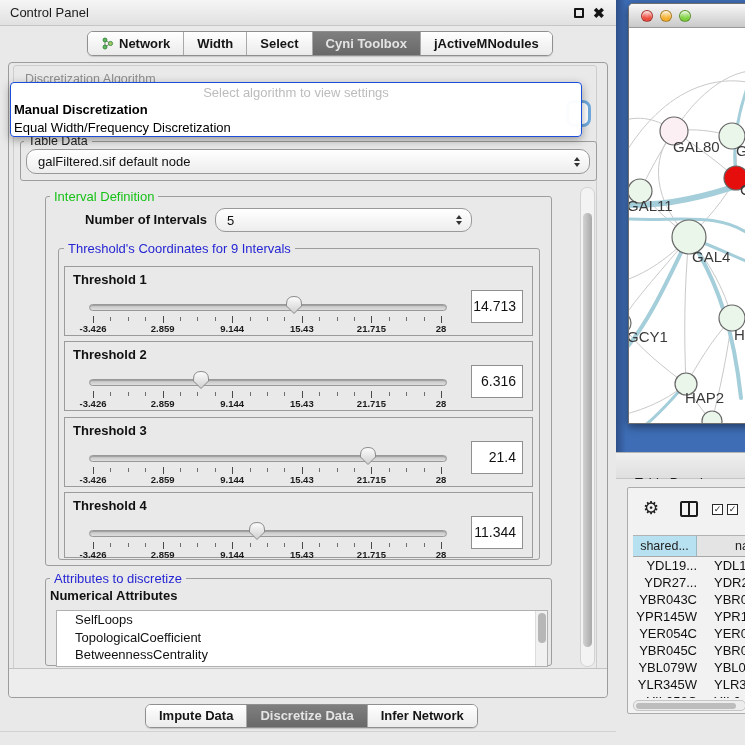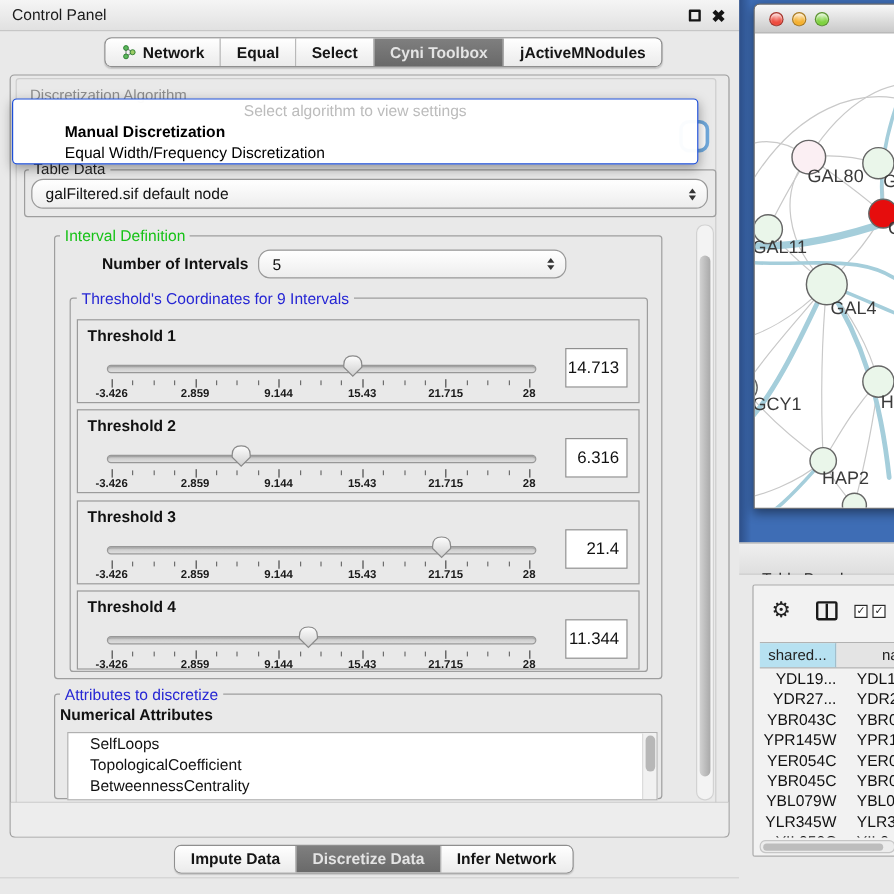--- a/index.html
+++ b/index.html
@@ -32,21 +32,21 @@
   #cp-viewport { position:absolute; left:13px; top:65px; width:584px; height:631px;
     border:1px solid #cdcdcd; border-radius:3px; }
 
   #algo-label { position:absolute; left:25px; top:72px; font-size:12.5px; color:#8d8d8d; }
   #algo-focus { position:absolute; left:566px; top:100px; width:25px; height:27px;
     border:3px solid #70a9dc; border-radius:8px; background:#fff; }
   #algo-popup { position:absolute; left:10px; top:82px; width:572px; height:55px; z-index:5;
     background:rgba(255,255,255,0.97); border:1px solid #1d4ed8; border-radius:4px;
     box-shadow:0 3px 10px rgba(0,0,0,0.35); padding-top:1px; }
   .popup-placeholder { height:17px; text-align:center; color:#bcbcbc; font-size:13px; line-height:17px; }
-  .popup-option { height:18px; font-size:13px; line-height:18px; padding-left:3px; color:#000;margin-left:40px; }
+  .popup-option { height:18px; font-size:13px; line-height:18px; padding-left:3px; color:#000; }
   .popup-option.bold { font-weight:bold; }
 
   .group { position:absolute; border:1px solid #9e9e9e; border-radius:3px; }
   .group-label { position:absolute; background:#e9e9e9; padding:0 4px; font-size:13px; color:#222; z-index:2; white-space:nowrap; }
   #td-group { left:20px; top:141px; width:577px; height:40px; }
   #td-label { left:24px; top:134px; font-size:12.5px; }
   #ivd-group { left:45px; top:196px; width:507px; height:370px; }
   #ivd-label { left:50px; top:189px; color:#16c216; }
   #thc-group { left:58px; top:248px; width:482px; height:312px; }
   #thc-label { left:64px; top:241px; color:#2626d4; }
@@ -156,21 +156,21 @@
       <div class="seg">
         <svg width="13" height="13" viewBox="0 0 13 13">
           <path d="M4,3 L9.5,6.5 M4,10 L9.5,6.5 M4,3 L4,10" stroke="#8a8a8a" stroke-width="1" fill="none"></path>
           <circle cx="4" cy="3" r="2" fill="#5cb85c" stroke="#2e7d32" stroke-width="0.8"></circle>
           <circle cx="4" cy="10" r="2" fill="#5cb85c" stroke="#2e7d32" stroke-width="0.8"></circle>
           <circle cx="9.5" cy="6.5" r="2.1" fill="#9ccc65" stroke="#2e7d32" stroke-width="0.8"></circle>
         </svg>
         <span>Network</span>
       </div>
       <div class="seg">
-        <span>Equal</span>
+        <span>Width</span>
       </div>
       <div class="seg">
         <span>Select</span>
       </div>
       <div class="seg selected">
         <span>Cyni Toolbox</span>
       </div>
       <div class="seg">
         <span>jActiveMNodules</span>
       </div>

